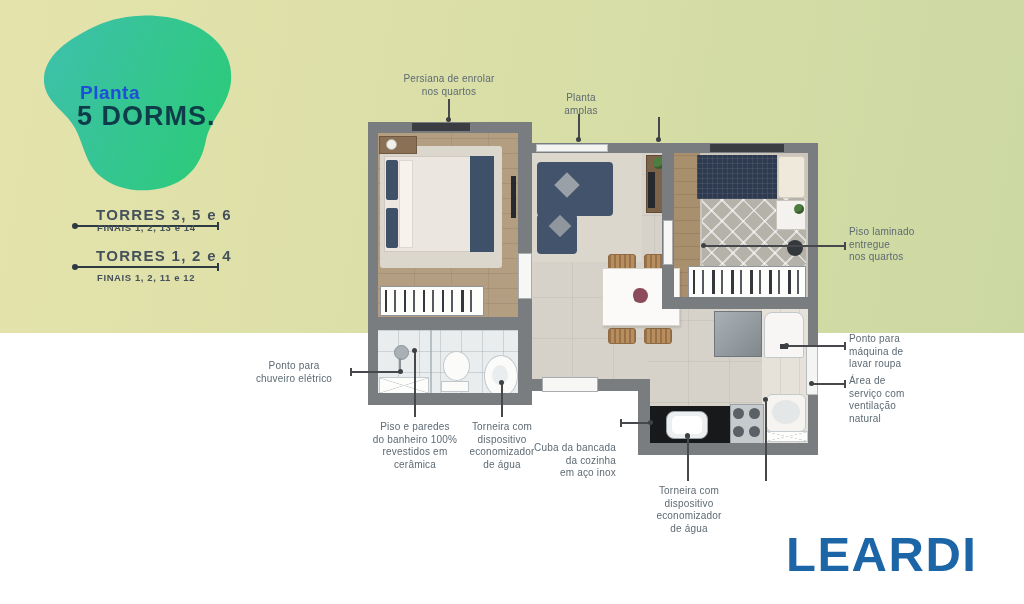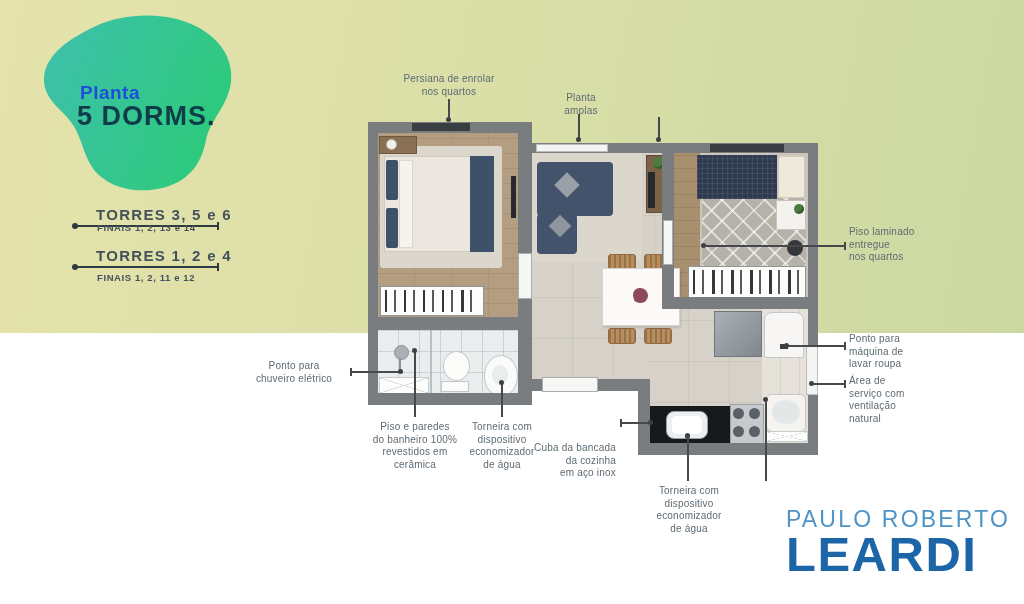--- a/index.html
+++ b/index.html
@@ -268,16 +268,15 @@
   <div class="dot" style="left:685px;top:433px;"></div>
   <div class="lv" style="left:687px;top:438px;height:43px;"></div>
   <div class="co center" style="left:629px;top:485px;width:120px;">Torneira com
 dispositivo
 economizador
 de água</div>
 
   <div class="dot" style="left:763px;top:397px;"></div>
   <div class="lv" style="left:765px;top:402px;height:79px;"></div>
 
-  <div class="abs logo-top">PAULO ROBERTO</div>
   <div class="abs logo-bottom">LEARDI</div>
 
 </div>
 
 </body></html>

